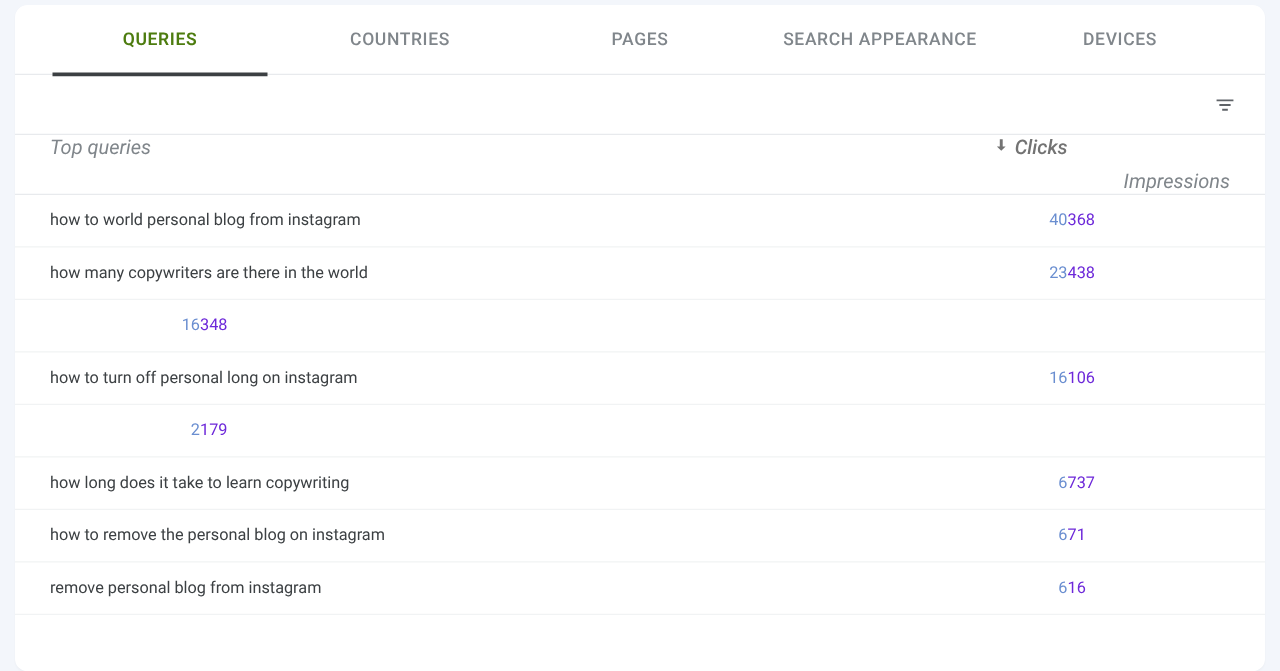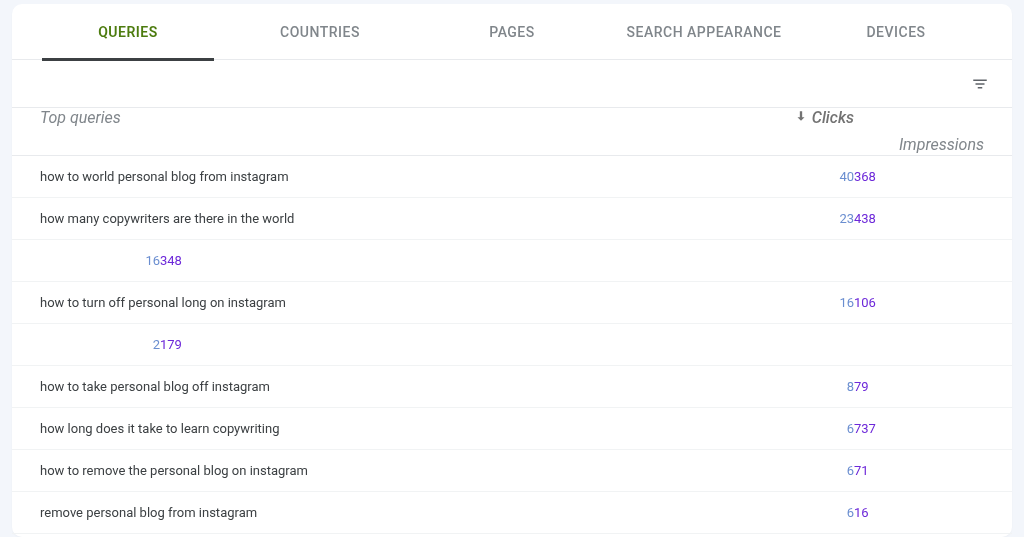--- a/index.html
+++ b/index.html
@@ -165,25 +165,20 @@
         <div class="trow">
           <div class="td-query">how to turn off personal long on instagram</div>
           <div class="td-clicks">16</div>
           <div class="td-impressions">106</div>
         </div>
         <div class="trow">
           <div class="td-clicks">2</div>
           <div class="td-impressions">179</div>
         </div>
         <div class="trow">
-          <div class="td-query">how to take personal blog off instagram</div>
-          <div class="td-clicks">8</div>
-          <div class="td-impressions">79</div>
-        </div>
-        <div class="trow">
           <div class="td-query">how long does it take to learn copywriting</div>
           <div class="td-clicks">6</div>
           <div class="td-impressions">737</div>
         </div>
         <div class="trow">
           <div class="td-query">how to remove the personal blog on instagram</div>
           <div class="td-clicks">6</div>
           <div class="td-impressions">71</div>
         </div>
         <div class="trow">

